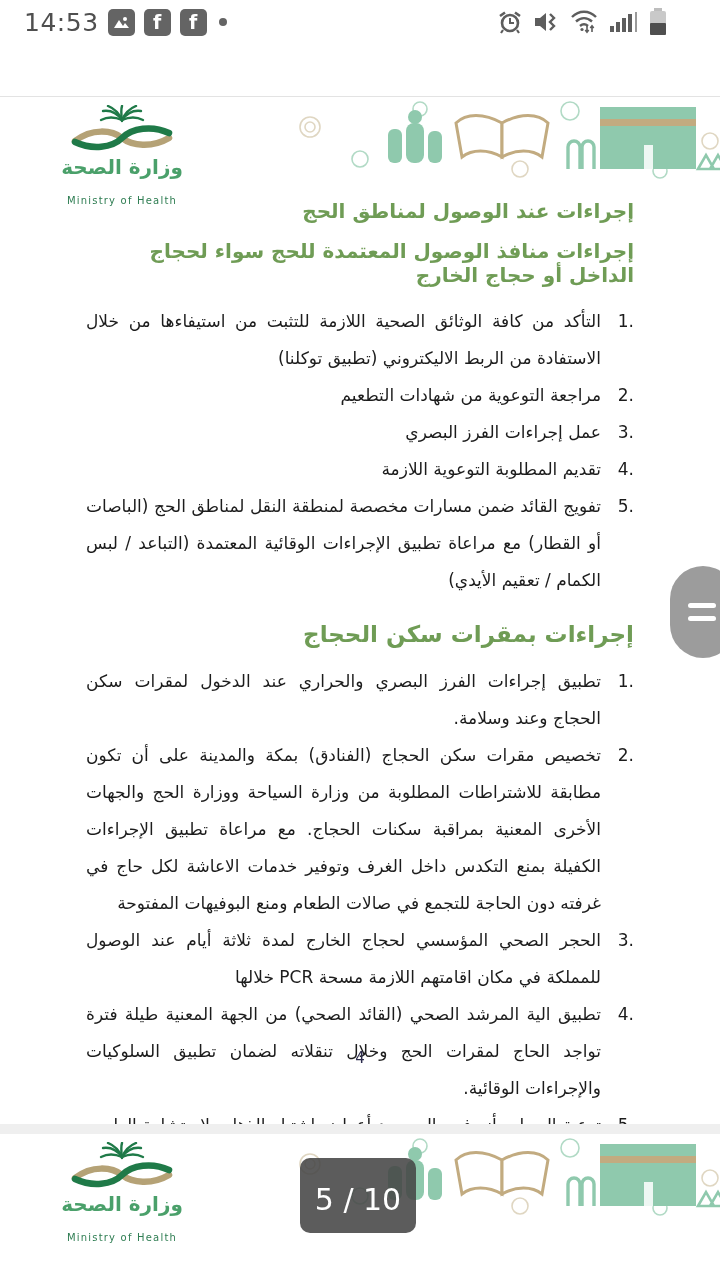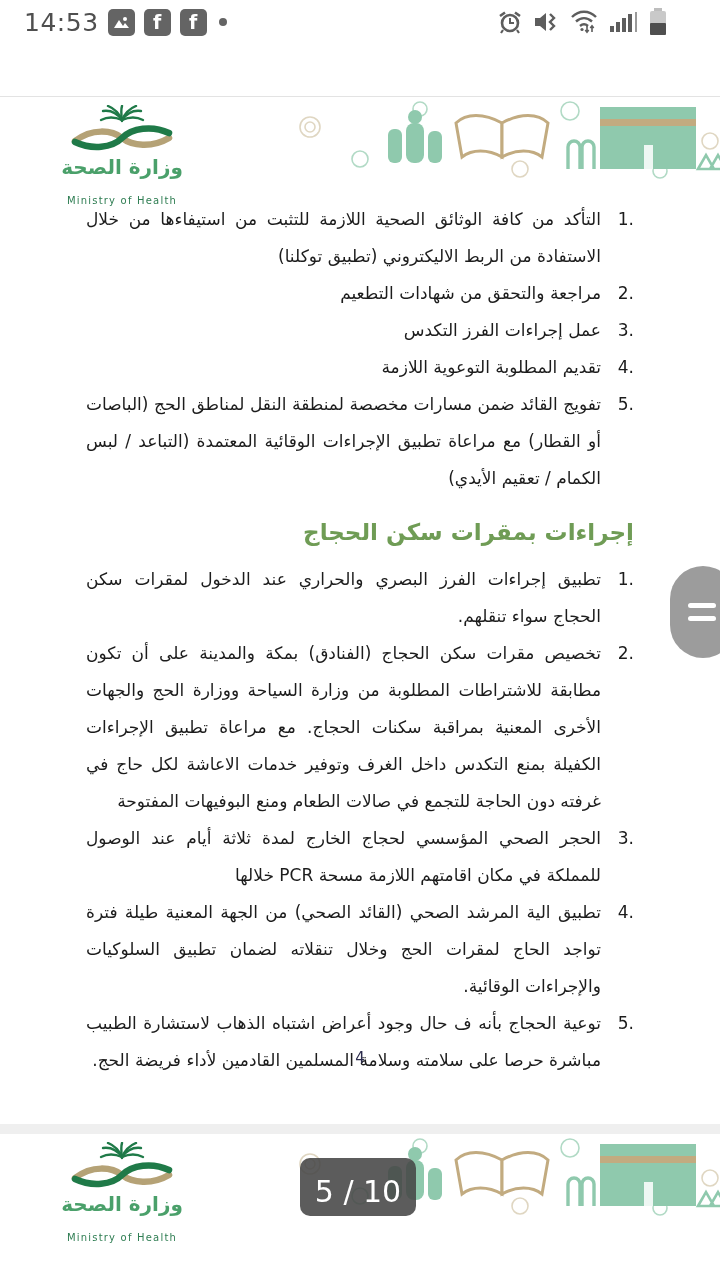--- a/index.html
+++ b/index.html
@@ -39,21 +39,21 @@
   .li{display:flex;gap:7px;font-size:17px;line-height:37px;color:#1c1c1c;}
   .li .num{min-width:26px;direction:ltr;text-align:right;}
   .li .txt{flex:1;text-align:justify;}
   .pgnum{position:absolute;bottom:58px;left:0;width:100%;text-align:center;
          font-size:15px;color:#2b2b4d;}
 
   .p5-head{color:#6f9c55;font-size:18px;font-weight:bold;text-align:center;
            direction:rtl;margin:6px 70px 0;line-height:26px;}
 
   
-  .page-indicator{position:absolute;left:300px;top:1158px;width:116px;height:58px;
+  .page-indicator{position:absolute;left:300px;top:1158px;width:116px;height:75px;
                   background:rgba(70,70,70,.88);border-radius:10px;color:#fff;font-size:30px;
                   display:flex;align-items:center;justify-content:center;padding-top:8px;box-sizing:border-box;}
   .scroll-handle{position:absolute;right:-16px;top:566px;width:66px;height:92px;background:#9c9c9c;
                  border-radius:34px;display:flex;flex-direction:column;justify-content:center;
                  gap:8px;box-sizing:border-box;padding-left:18px;}
   .scroll-handle i{display:block;width:28px;height:5px;background:#fff;border-radius:3px;}
 </style>
 </head>
 <body>
 
@@ -165,50 +165,52 @@
             <rect x="330" y="8" width="96" height="62" fill="#8fc9ad"></rect>
             <rect x="330" y="20" width="96" height="7" fill="#c2ab80"></rect>
             <rect x="374" y="46" width="9" height="24" fill="#ffffff" opacity=".85"></rect>
             <path d="M298 70 v-22 a6 6 0 0 1 12 0 v22 M312 70 v-22 a6 6 0 0 1 12 0 v22" fill="none" stroke="#8fc9ad" stroke-width="3.4"></path>
             <path d="M428 70 l8 -14 8 14 z M440 70 l8 -14 8 14 z" fill="none" stroke="#8fc9ad" stroke-width="2.6"></path>
           </g>
         </svg>
       </div>
 
       <div class="content">
+        <h2 class="g-head">إجراءات عند الوصول لمناطق الحج</h2>
+        <h2 class="g-head g-head2">إجراءات منافذ الوصول المعتمدة للحج سواء لحجاج الداخل أو حجاج الخارج</h2>
 
         <div class="list">
           <div class="li">
             <span class="num">1.</span>
             <span class="txt">التأكد من كافة الوثائق الصحية اللازمة للتثبت من استيفاءها من خلال الاستفادة من الربط الاليكتروني (تطبيق توكلنا)</span>
           </div>
           <div class="li">
             <span class="num">2.</span>
-            <span class="txt">مراجعة والتحقق من شهادات التطعيم</span>
+            <span class="txt">مراجعة التوعوية من شهادات التطعيم</span>
           </div>
           <div class="li">
             <span class="num">3.</span>
-            <span class="txt">عمل إجراءات الفرز التكدس</span>
+            <span class="txt">عمل إجراءات الفرز البصري</span>
           </div>
           <div class="li">
             <span class="num">4.</span>
             <span class="txt">تقديم المطلوبة التوعوية اللازمة</span>
           </div>
           <div class="li">
             <span class="num">5.</span>
             <span class="txt">تفويج القائد ضمن مسارات مخصصة لمنطقة النقل لمناطق الحج (الباصات أو القطار) مع مراعاة تطبيق الإجراءات الوقائية المعتمدة (التباعد / لبس الكمام / تعقيم الأيدي)</span>
           </div>
         </div>
 
         <h2 class="g-section">إجراءات بمقرات سكن الحجاج</h2>
 
         <div class="list">
           <div class="li">
             <span class="num">1.</span>
-            <span class="txt">تطبيق إجراءات الفرز البصري والحراري عند الدخول لمقرات سكن الحجاج سواء تنقلهم.</span>
+            <span class="txt">تطبيق إجراءات الفرز البصري والحراري عند الدخول لمقرات سكن الحجاج وعند وسلامة.</span>
           </div>
           <div class="li">
             <span class="num">2.</span>
             <span class="txt">تخصيص مقرات سكن الحجاج (الفنادق) بمكة والمدينة على أن تكون مطابقة للاشتراطات المطلوبة من وزارة السياحة ووزارة الحج والجهات الأخرى المعنية بمراقبة سكنات الحجاج. مع مراعاة تطبيق الإجراءات الكفيلة بمنع التكدس داخل الغرف وتوفير خدمات الاعاشة لكل حاج في غرفته دون الحاجة للتجمع في صالات الطعام ومنع البوفيهات المفتوحة</span>
           </div>
           <div class="li">
             <span class="num">3.</span>
             <span class="txt">الحجر الصحي المؤسسي لحجاج الخارج لمدة ثلاثة أيام عند الوصول للمملكة في مكان اقامتهم اللازمة مسحة PCR خلالها</span>
           </div>
           <div class="li">

